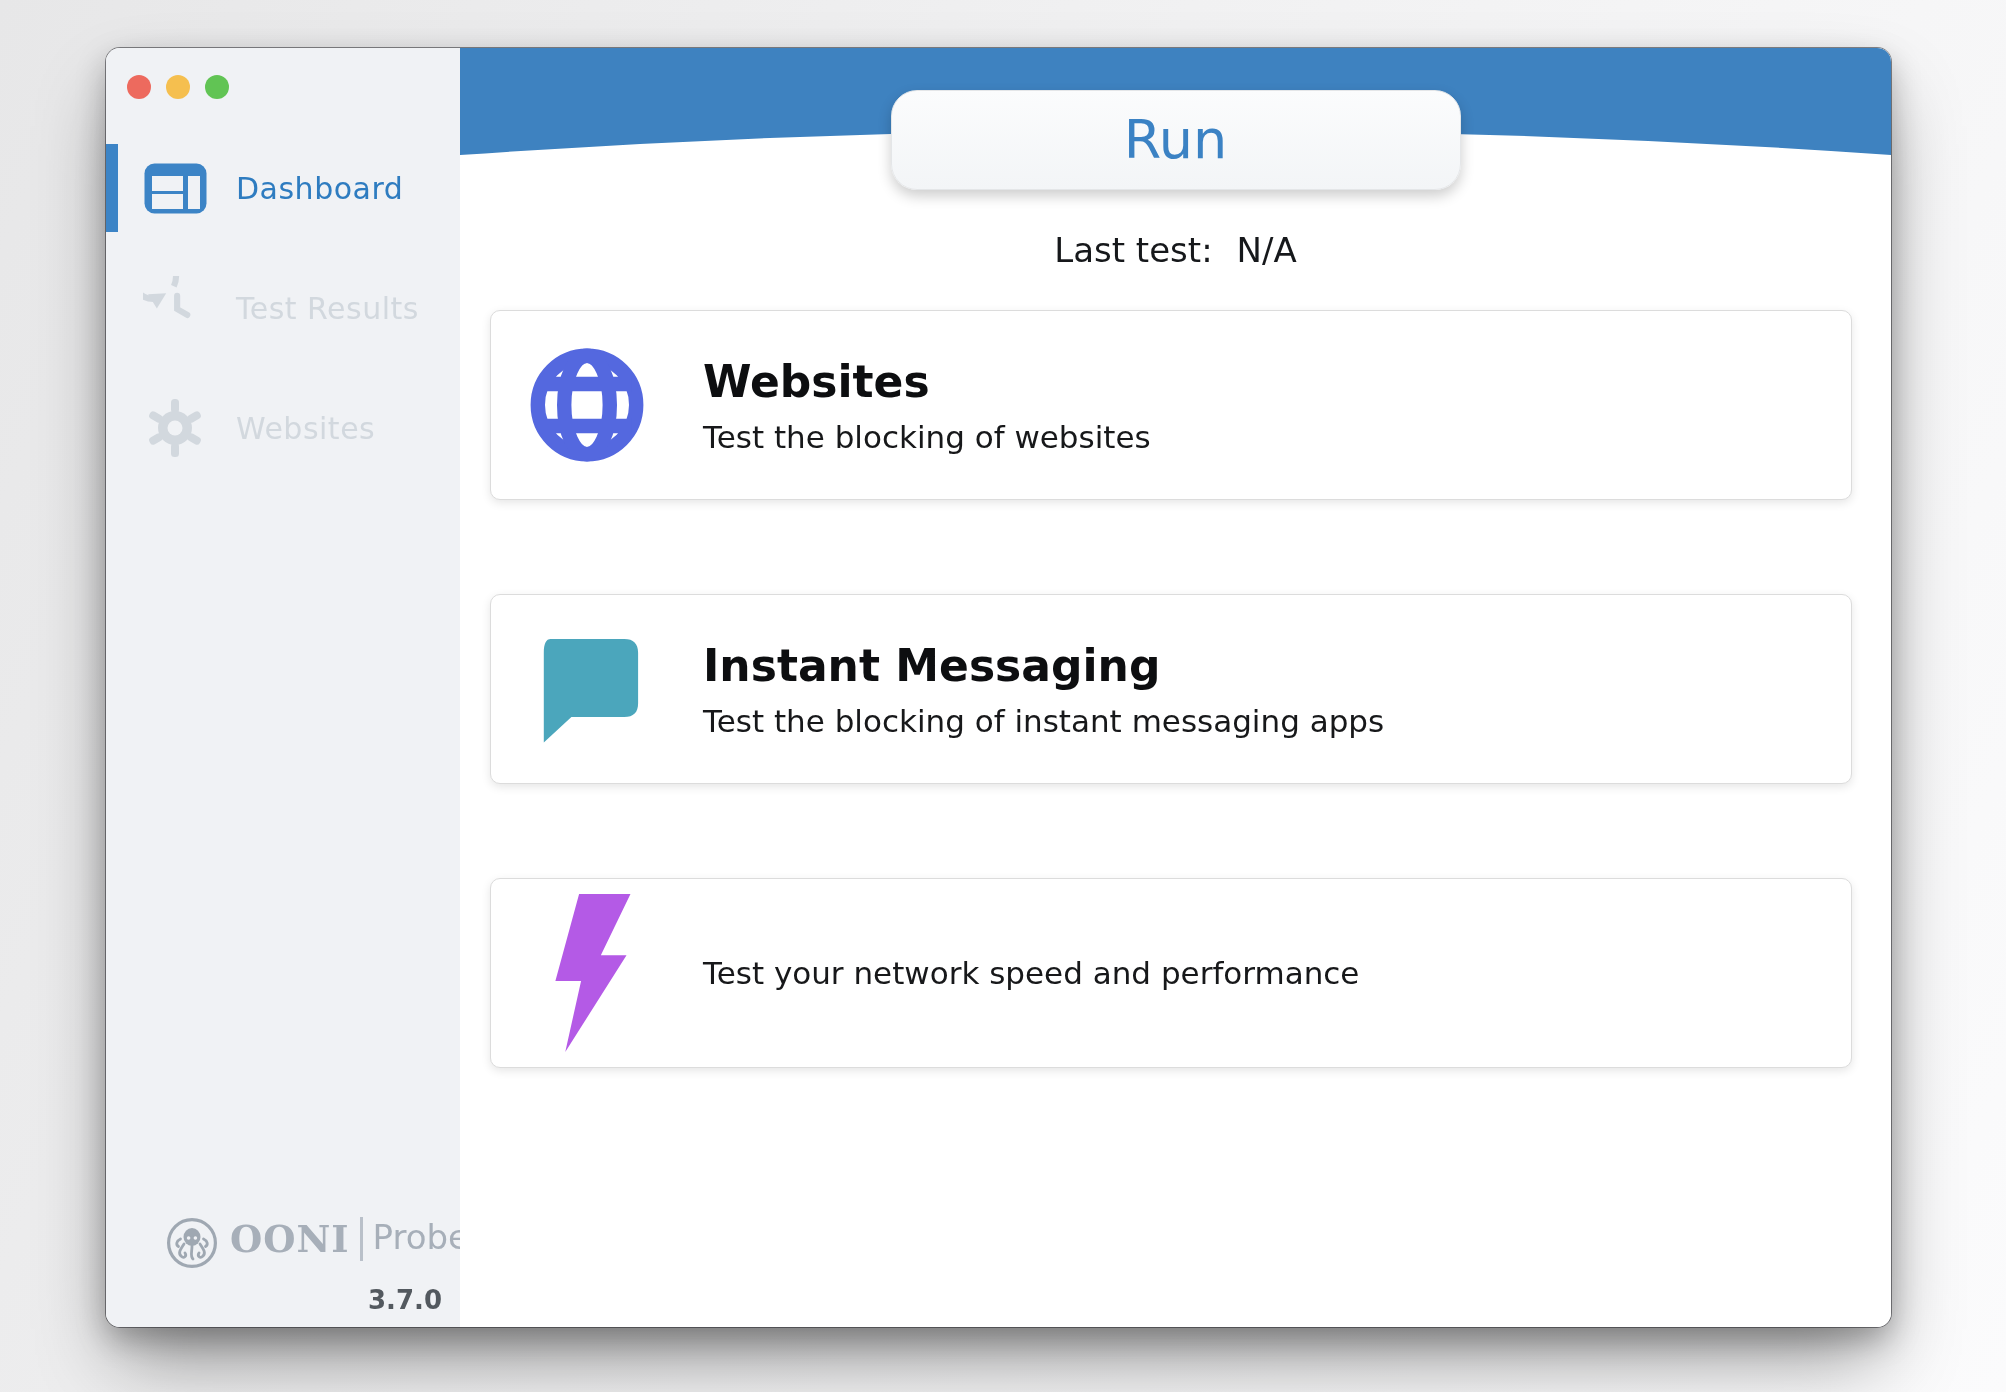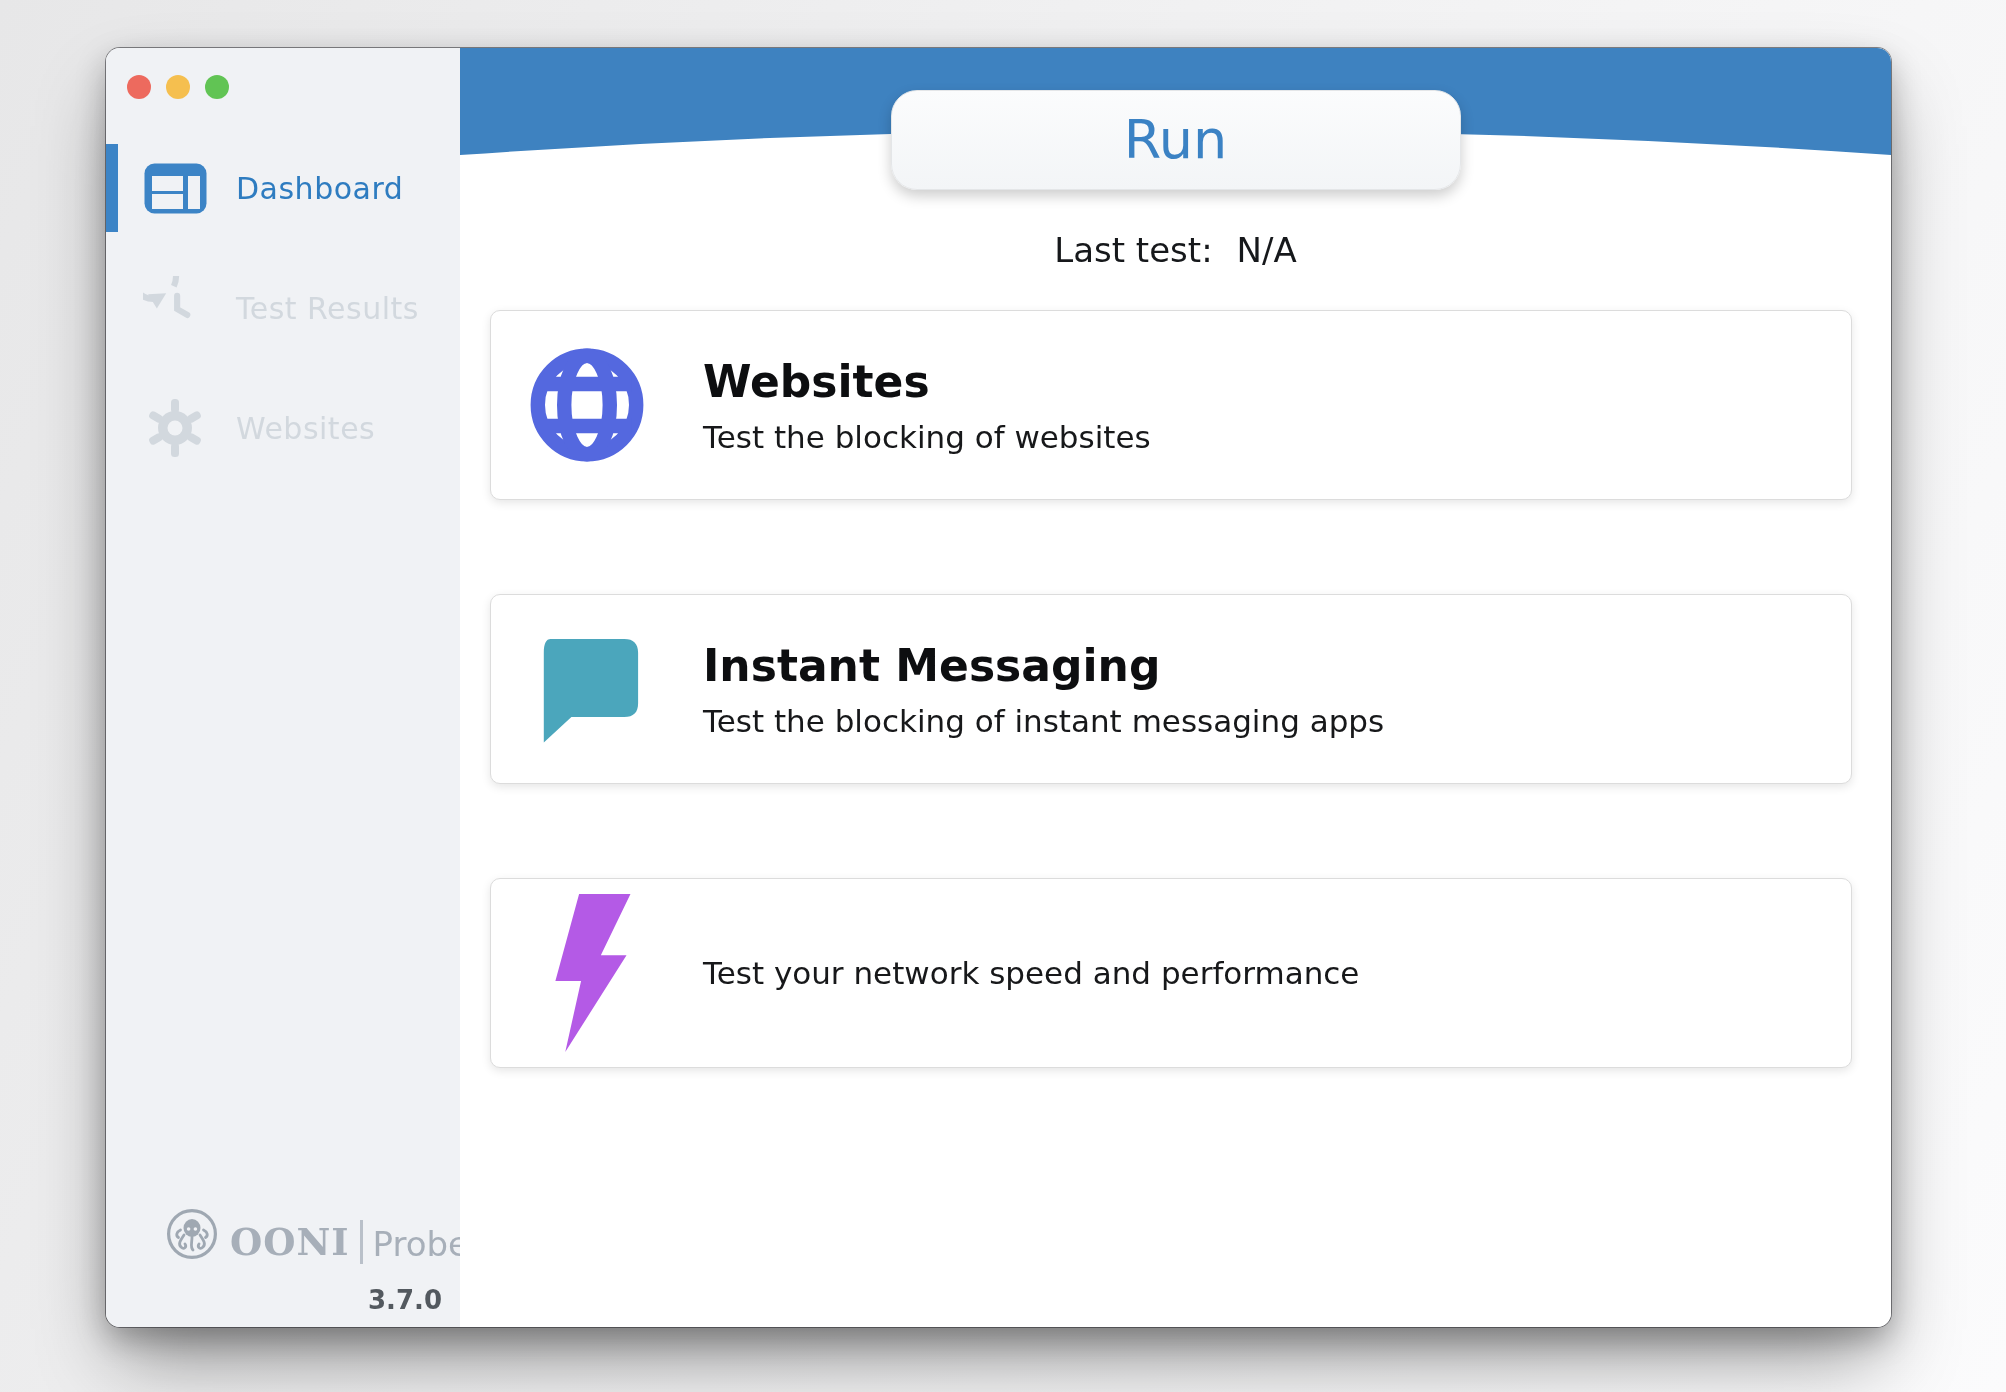--- a/index.html
+++ b/index.html
@@ -17,21 +17,21 @@
   .sidebar { width:354px; flex:none; background:#f0f2f5; position:relative; }
   .traffic { position:absolute; top:27px; left:21px; display:flex; gap:15px; }
   .dot { width:24px; height:24px; border-radius:50%; }
   .dot.red { background:#ed6a5e; } .dot.yellow { background:#f5bf4f; } .dot.green { background:#61c454; }
   .nav { position:absolute; top:80px; left:0; right:0; }
   .nav-item { height:120px; display:flex; align-items:center; padding-left:36px; position:relative; color:#d2d8de; cursor:pointer; }
   .nav-item .icon-box { width:66px; flex:none; display:flex; justify-content:center; align-items:center; }
   .nav-label { margin-left:28px; font-size:30px; font-weight:500; letter-spacing:.5px; white-space:nowrap; }
   .nav-item.active { color:#2e7cc0; }
   .active-bar { position:absolute; left:0; top:16px; width:12px; height:88px; background:#3c84c6; }
-  .logo-row { position:absolute; left:60px; bottom:63px; display:flex; align-items:flex-end; }
+  .logo-row { position:absolute; left:60px; bottom:54px; display:flex; align-items:flex-start; }
   .brand { font-family:"DejaVu Serif",serif; font-weight:700; font-size:37px; color:#a7afb9; letter-spacing:1px; margin-left:12px; }
   .sep { width:3px; height:44px; background:#b9c0c9; margin:0 10px; }
   .product { font-size:34px; font-weight:400; color:#a7afb9; }
   .version { position:absolute; right:18px; bottom:12px; font-size:26px; color:#53595f;font-weight:bold; }
   
   .main { flex:1 1 auto; position:relative; background:#ffffff; }
   .curve { position:absolute; top:0; left:0; width:100%; height:110px; display:block; }
   .run-btn {
     position:relative; display:block; margin:42px auto 0; width:570px; height:100px;
     border-radius:26px; background:linear-gradient(#fbfcfd,#f3f5f7);

